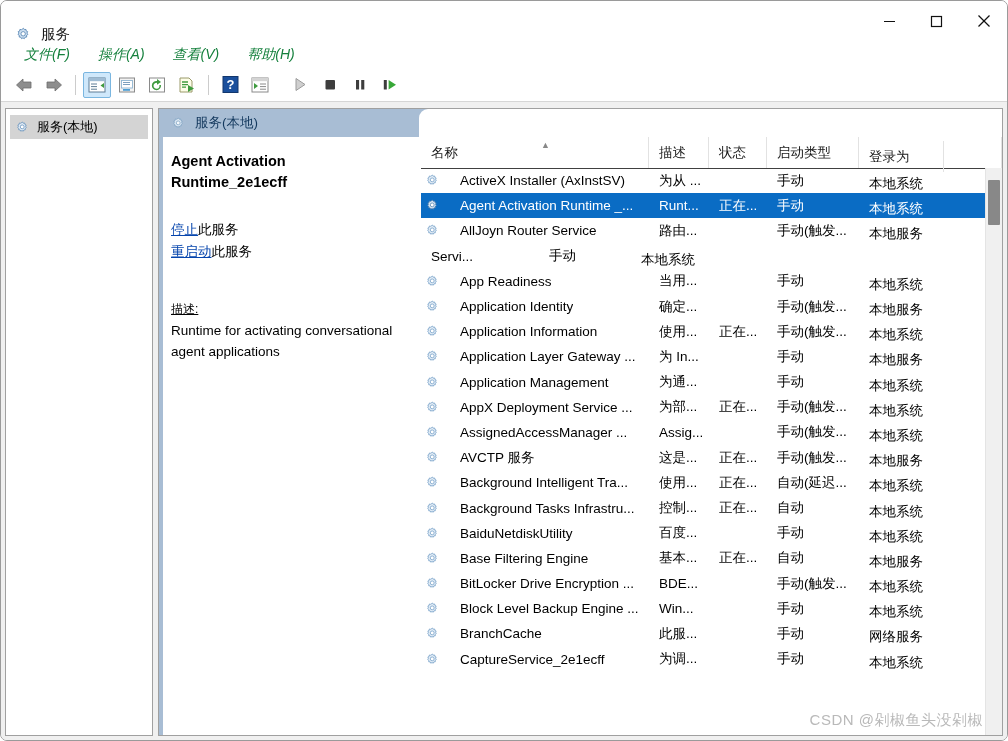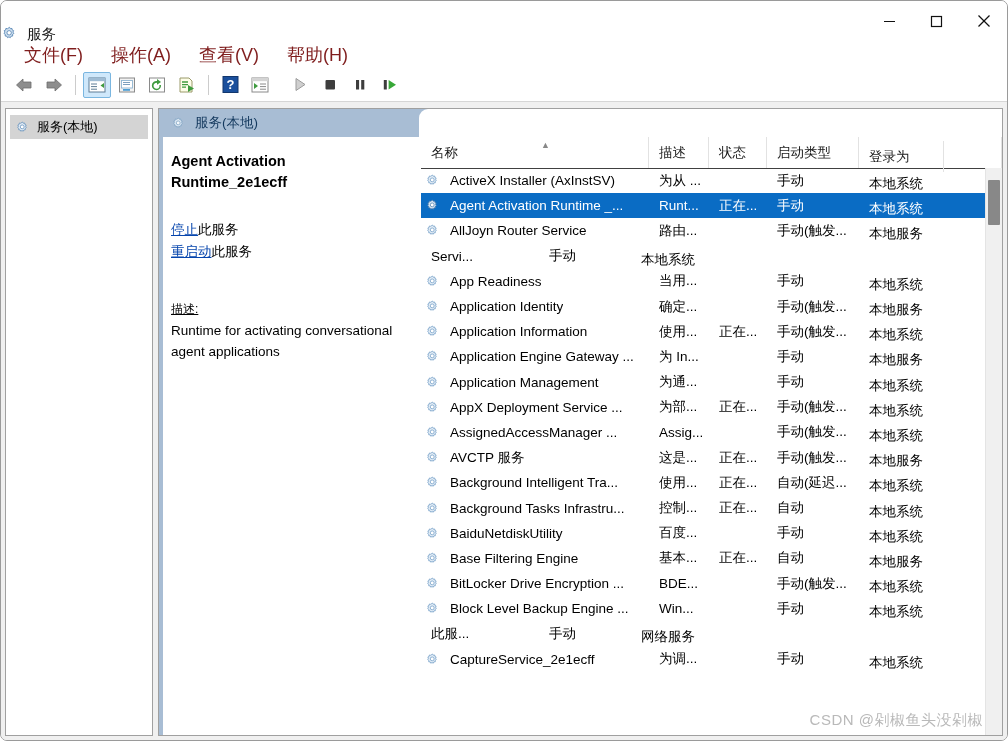--- a/index.html
+++ b/index.html
@@ -33,21 +33,22 @@
   .titlebar {
     position: absolute;
     left: 0; top: 0;
     width: 100%; height: 40px;
     background: #ffffff;
     display: flex;
     align-items: center;
   }
   .title-left {
     display: flex;
-    align-items: flex-start;
+    align-items: center;
+    padding-left: 14px;
     gap: 9px;
     flex: 1;
     margin-top: 26px;
   }
   .title-text {
     font-size: 14.5px;
     color: #1a1a1a;
   }
   .win-buttons {
     display: flex;
@@ -73,25 +74,26 @@
     position: absolute;
     left: 0; top: 40px;
     width: 100%; height: 27px;
     background: #ffffff;
     display: flex;
     align-items: center;
     padding-left: 13px;
     box-sizing: border-box;
   }
   .menu-item {
-    font-size: 18px;
-    color: #7f1d1d;
+    font-size: 14px;
+    color: #15803d;
     padding: 3px 10px;
     margin-right: 8px;
     white-space: nowrap;
+    font-style: italic;
   }
 
   
   .toolbar {
     position: absolute;
     left: 0; top: 67px;
     width: 100%; height: 34px;
     background: #ffffff;
     border-bottom: 1px solid #d6d6d6;
     display: flex;
@@ -308,21 +310,21 @@
   }
   .lv-row .td {
     box-sizing: border-box;
     padding-left: 10px;
     overflow: hidden;
     white-space: nowrap;
   }
   .lv-row .td.c-name {
     display: flex;
     align-items: center;
-    gap: 10px;
+    gap: 20px;
     padding-left: 4px;
   }
   .row-label { overflow: hidden; text-overflow: clip; }
   .lv-row.selected .row-label {
     background: #0a6cc4;
   }
 
   
   .vscroll {
     position: absolute;
@@ -653,21 +655,21 @@
                 <div class="td c-pad"></div>
               </div>
               <div class="lv-row">
                 <div class="td c-name">
                   <span style="display: flex;">
                     <svg width="15" height="15" viewBox="0 0 24 24">
                       <path d="M12 3.2l1.2 2.0 2.3-.4.3 2.3 2.1.9-1.1 2.0 1.4 1.9-1.9 1.4.2 2.3-2.3.2-1.0 2.1-2.0-1.1-2.0 1.1-1.0-2.1-2.3-.2.2-2.3-1.9-1.4 1.4-1.9-1.1-2.0 2.1-.9.3-2.3 2.3.4z" fill="#e4eef7" stroke="#6f9bc4" stroke-width="1.2"></path>
                       <circle cx="11.5" cy="11" r="3.1" fill="#ffffff" stroke="#6f9bc4" stroke-width="1.2"></circle>
                     </svg>
                   </span>
-                  <span class="row-label">Application Engine Gateway ...</span>
+                  <span class="row-label">Application Layer Gateway ...</span>
                 </div>
                 <div class="td c-desc">为 In...</div>
                 <div class="td c-state"></div>
                 <div class="td c-start">手动</div>
                 <div class="td c-logon">本地服务</div>
                 <div class="td c-pad"></div>
               </div>
               <div class="lv-row">
                 <div class="td c-name">
                   <span style="display: flex;">
@@ -822,20 +824,29 @@
                   </span>
                   <span class="row-label">Block Level Backup Engine ...</span>
                 </div>
                 <div class="td c-desc">Win...</div>
                 <div class="td c-state"></div>
                 <div class="td c-start">手动</div>
                 <div class="td c-logon">本地系统</div>
                 <div class="td c-pad"></div>
               </div>
               <div class="lv-row">
+                <div class="td c-name">
+                  <span style="display: flex;">
+                    <svg width="15" height="15" viewBox="0 0 24 24">
+                      <path d="M12 3.2l1.2 2.0 2.3-.4.3 2.3 2.1.9-1.1 2.0 1.4 1.9-1.9 1.4.2 2.3-2.3.2-1.0 2.1-2.0-1.1-2.0 1.1-1.0-2.1-2.3-.2.2-2.3-1.9-1.4 1.4-1.9-1.1-2.0 2.1-.9.3-2.3 2.3.4z" fill="#e4eef7" stroke="#6f9bc4" stroke-width="1.2"></path>
+                      <circle cx="11.5" cy="11" r="3.1" fill="#ffffff" stroke="#6f9bc4" stroke-width="1.2"></circle>
+                    </svg>
+                  </span>
+                  <span class="row-label">BranchCache</span>
+                </div>
                 <div class="td c-desc">此服...</div>
                 <div class="td c-state"></div>
                 <div class="td c-start">手动</div>
                 <div class="td c-logon">网络服务</div>
                 <div class="td c-pad"></div>
               </div>
               <div class="lv-row">
                 <div class="td c-name">
                   <span style="display: flex;">
                     <svg width="15" height="15" viewBox="0 0 24 24">

